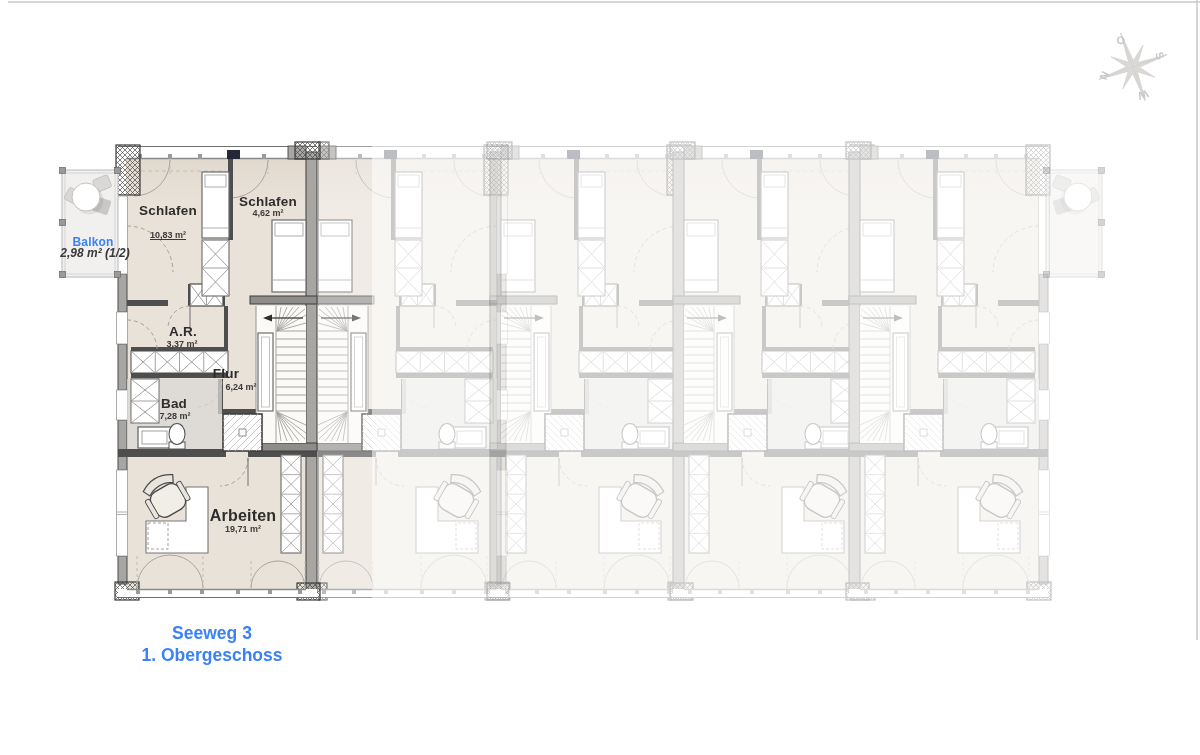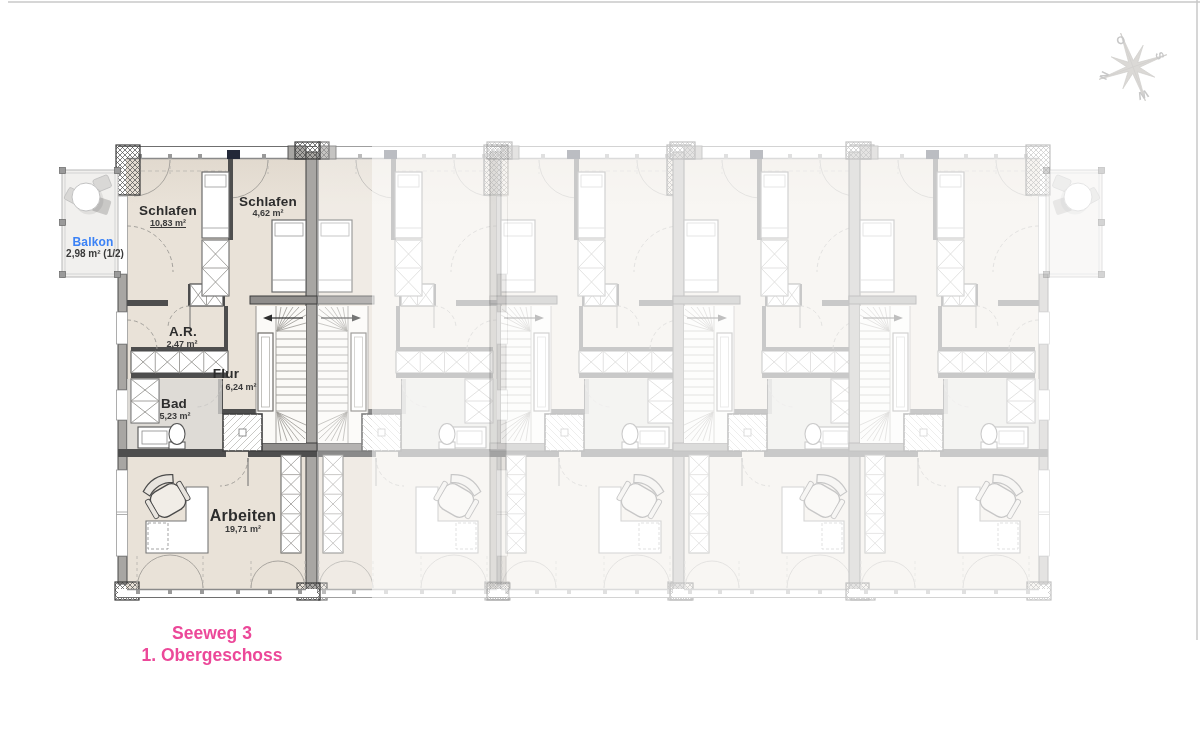--- a/index.html
+++ b/index.html
@@ -4,24 +4,24 @@
 <style>
   html,body{margin:0;padding:0;background:#fff;}
   #stage{position:relative;width:1200px;height:755px;background:#ffffff;overflow:hidden;
          font-family:"Liberation Sans",sans-serif;}
   #plan-svg{position:absolute;left:0;top:0;}
   .rlabel{position:absolute;transform:translate(-50%,-50%);font-weight:bold;color:#2d2d2d;
           white-space:nowrap;letter-spacing:.2px;font-size:13.5px;}
   .rarea{position:absolute;transform:translate(-50%,-50%);font-weight:bold;color:#3a3a3a;
          white-space:nowrap;font-size:9px;}
   .blabel{font-size:12px;color:#3b82f6;}
-  .barea{font-size:10px;}
+  .barea{font-size:12px;font-style:italic;}
   .big{font-size:16px;}
   .title-line{position:absolute;transform:translateX(-50%);left:212px;font-weight:bold;
-              color:#ec4899;font-size:17.5px;white-space:nowrap;}
+              color:#3b82f6;font-size:17.5px;white-space:nowrap;}
 </style>
 </head>
 <body>
 
 <div id="stage">
 
 <svg id="plan-svg" width="1200" height="755" viewBox="0 0 1200 755">
   <defs>
     <pattern id="hx" width="5" height="5" patternUnits="userSpaceOnUse">
       <path d="M0,5 L5,0 M0,0 L5,5" stroke="#4a4a4a" stroke-width="0.7" fill="none"></path>
@@ -255,33 +255,33 @@
       <text x="26" y="-8" transform="rotate(70 26 -11)">S</text>
       <text x="10" y="30" transform="rotate(160 10 27)">W</text>
     </g>
   </g>
 </svg>
 
 <div class="rlabel blabel" style="left:93px;top:242px;">Balkon</div>
 <div class="rarea barea" style="left:95px;top:253px;">2,98 m² (1/2)</div>
 
 <div class="rlabel" style="left:168px;top:210px;">Schlafen</div>
-<div class="rarea" style="left:168px;top:223px;text-decoration:underline;">10,83 m²</div>
+<div class="rarea" style="left:168px;top:235px;text-decoration:underline;">10,83 m²</div>
 
 <div class="rlabel" style="left:268px;top:201px;">Schlafen</div>
 <div class="rarea" style="left:268px;top:213px;">4,62 m²</div>
 
 <div class="rlabel" style="left:183px;top:331px;">A.R.</div>
-<div class="rarea" style="left:182px;top:344px;">2,47 m²</div>
+<div class="rarea" style="left:182px;top:344px;">3,37 m²</div>
 
 <div class="rlabel" style="left:226px;top:373px;">Flur</div>
 <div class="rarea" style="left:241px;top:387px;">6,24 m²</div>
 
 <div class="rlabel" style="left:174px;top:403px;">Bad</div>
-<div class="rarea" style="left:175px;top:416px;">5,23 m²</div>
+<div class="rarea" style="left:175px;top:416px;">7,28 m²</div>
 
 <div class="rlabel big" style="left:243px;top:516px;">Arbeiten</div>
 <div class="rarea" style="left:243px;top:529px;text-align:right;">19,71 m²</div>
 
 <div>
   <div class="title-line" style="top:623px;">Seeweg 3</div>
   <div class="title-line" style="top:645px;">1. Obergeschoss</div>
 </div>
 
 </div>

